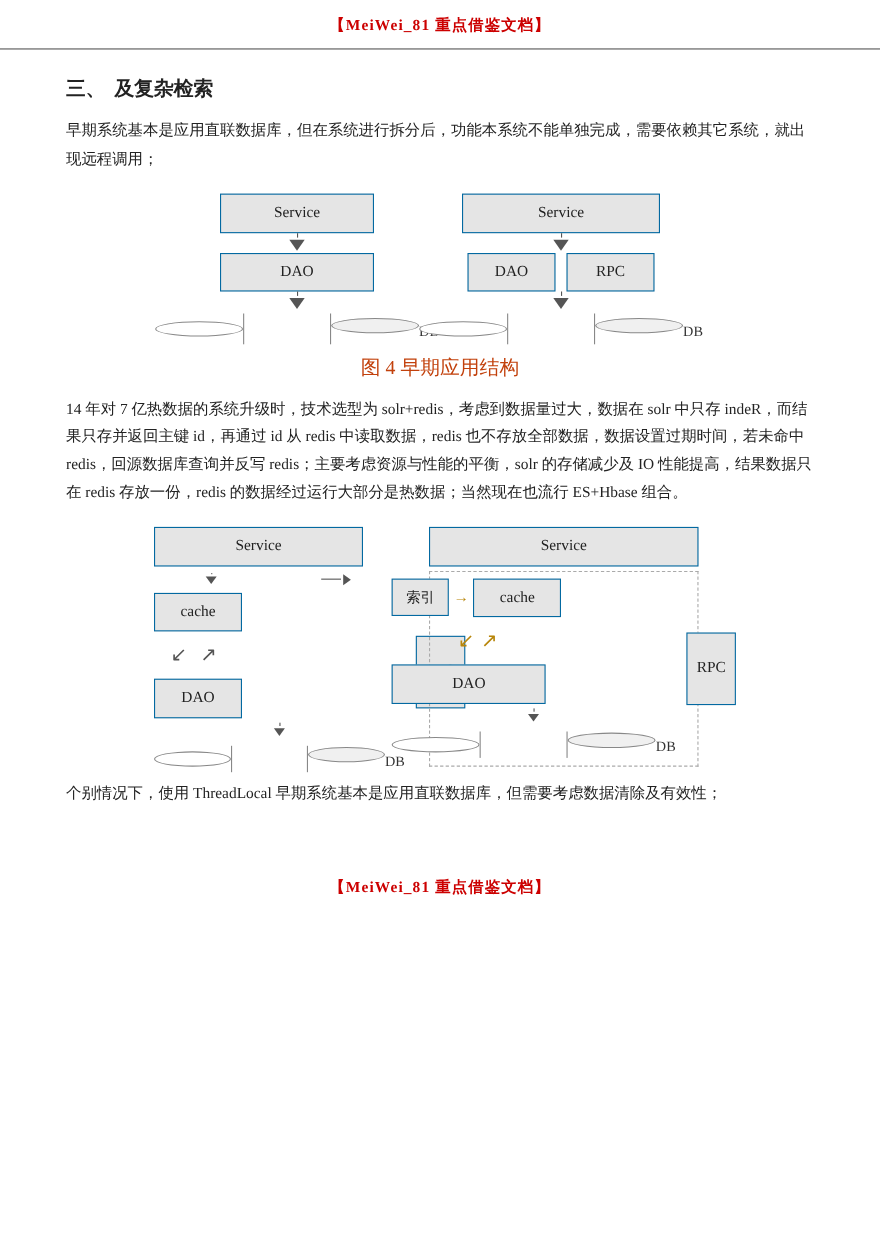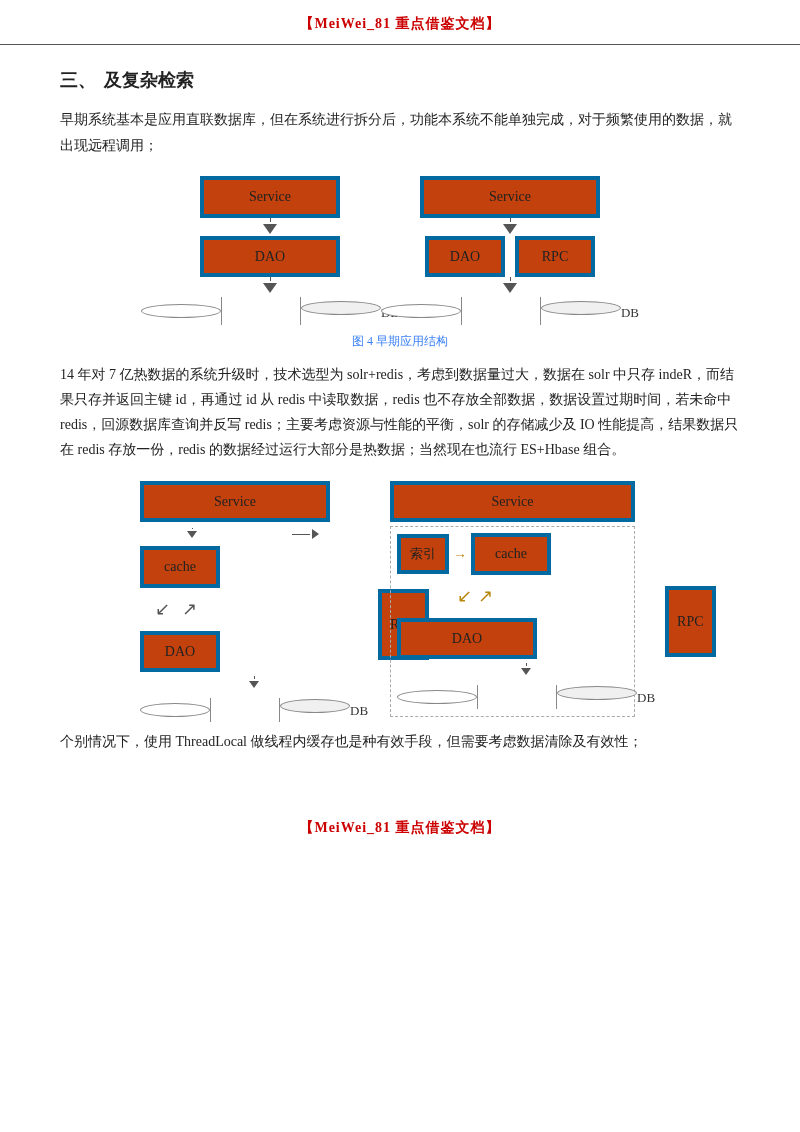--- a/index.html
+++ b/index.html
@@ -53,28 +53,28 @@
     }
     .diagram-area {
       display: flex;
       justify-content: center;
       gap: 60px;
       margin: 18px 0 6px 0;
       align-items: flex-start;
     }
     .diagram-caption {
       text-align: center;
-      font-size: 12px;
-      color: #3b82f6;
+      font-size: 18px;
+      color: #c2410c;
       margin-bottom: 10px;
     }
     
     .diag-box {
-      border: 4px solid #0369a1;
-      background: #c2410c;
+      border: 1px solid #0369a1;
+      background: #e5e5e5;
       text-align: center;
       padding: 5px 0;
       font-size: 14px;
     }
     .diag-cylinder {
       display: flex;
       flex-direction: row;
       align-items: center;
       margin-top: 2px;
     }
@@ -171,21 +171,21 @@
 </div>
 
 <div class="content">
 
   <div class="section-title">
     <span class="section-number">三、</span>
     <span>及复杂检索</span>
   </div>
 
 
-  <p>早期系统基本是应用直联数据库，但在系统进行拆分后，功能本系统不能单独完成，对于频繁使用的数据，就出现远程调用；</p>
+  <p>早期系统基本是应用直联数据库，但在系统进行拆分后，功能本系统不能单独完成，需要依赖其它系统，就出现远程调用；</p>
 
   <div class="diagram-area">
 
     <div class="diag1">
       <div class="diag-box" style="width:140px;">
         <span>Service</span>
       </div>
       <div class="arrow-vertical">
         <div class="arrow-line"></div>
         <div class="arrow-down"></div>
@@ -289,21 +289,21 @@
         </div>
       </div>
     </div>
 
     <div style="display:flex;flex-direction:column;align-items:flex-start;width:270px;">
       <div class="diag-box" style="width:245px;">
         <span>Service</span>
       </div>
 
       <div style="border:1px dashed #aaa;width:245px;padding:6px 6px 6px 6px;margin-top:4px;">
-        <div style="display:flex;align-items:stretch;gap:6px;width:100%;">
+        <div style="display:flex;align-items:stretch;gap:6px;width:100%;justify-content:center;">
           <div style="display:flex;flex-direction:column;flex:1;gap:4px;">
             <div style="display:flex;gap:4px;align-items:center;">
               <div class="diag-box" style="width:52px;font-size:13px;padding:5px 4px;">
                 <span>索引</span>
               </div>
               <div style="display:flex;align-items:center;font-size:14px;color:#b8860b;">
                 <span>→</span>
               </div>
               <div class="diag-box" style="width:80px;">
                 <span>cache</span>
@@ -333,21 +333,21 @@
             </div>
           </div>
         </div>
       </div>
     </div>
 
   </div>
 
 
 
-  <p>个别情况下，使用  ThreadLocal 做线程内缓存也是种有效手段，但需要考虑数据清除及有效性；</p>
+  <p>个别情况下，使用  ThreadLocal 早期系统基本是应用直联数据库，但需要考虑数据清除及有效性；</p>
 
 </div>
 
 <div style="height:30px;"></div>
 
 <div class="page-footer">
   <span>【MeiWei_81 重点借鉴文档】</span>
 </div>
 
 </body></html>

